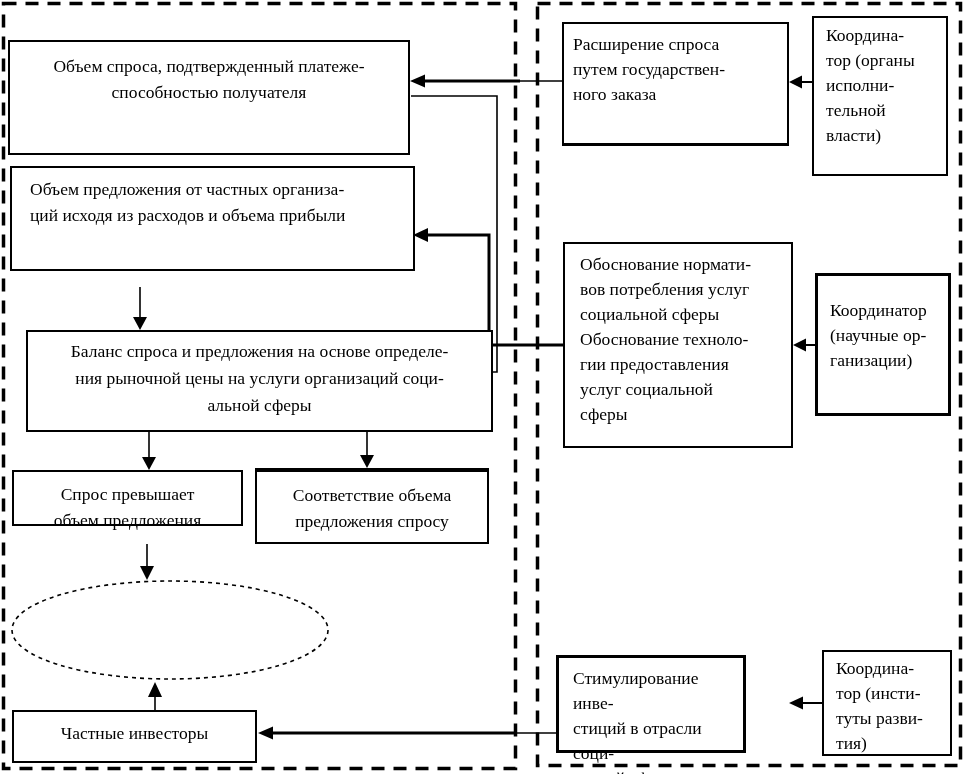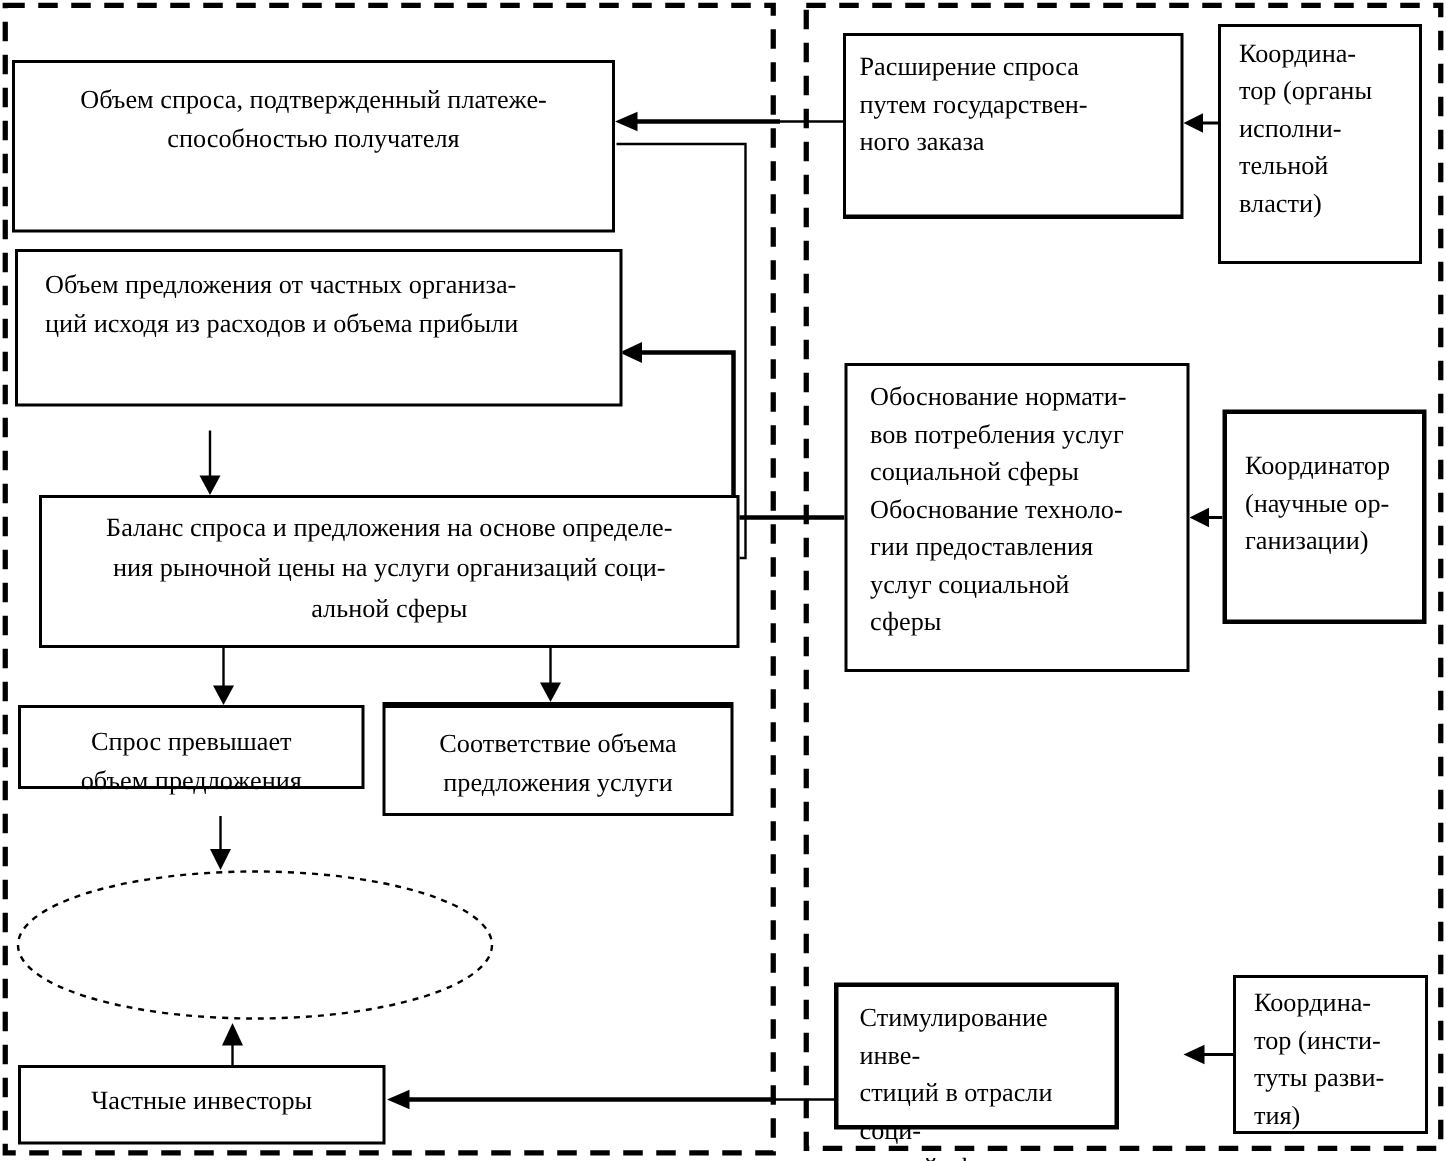--- a/index.html
+++ b/index.html
@@ -128,21 +128,21 @@
 ций исходя из расходов и объема прибыли</div>
 
   <div class="box center" style="left:10px; top:330px; width:467px; height:102px; padding-top:6px; line-height:27px;margin-left:16px;">Баланс спроса и предложения на основе определе-
 ния рыночной цены на услуги организаций соци-
 альной сферы</div>
 
   <div class="box center" style="left:12px; top:470px; width:231px; height:56px; padding-top:9px;">Спрос превышает
 объем предложения</div>
 
   <div class="box center" style="left:255px; top:468px; width:234px; height:76px; padding-top:10px; border-top-width:4px;">Соответствие объема
-предложения услуги</div>
+предложения спросу</div>
 
 
   <div class="box center" style="left:12px; top:710px; width:245px; height:53px; padding-top:8px;">Частные инвесторы</div>
 
   <div class="box left" style="left:562px; top:22px; width:227px; height:124px; padding:8px 8px 0 9px; border-bottom-width:3px; line-height:25px;">Расширение спроса
 путем государствен-
 ного заказа</div>
 
   <div class="box left" style="left:812px; top:16px; width:136px; height:160px; padding:5px 6px 0 12px; line-height:25px;">Координа-
 тор (органы

